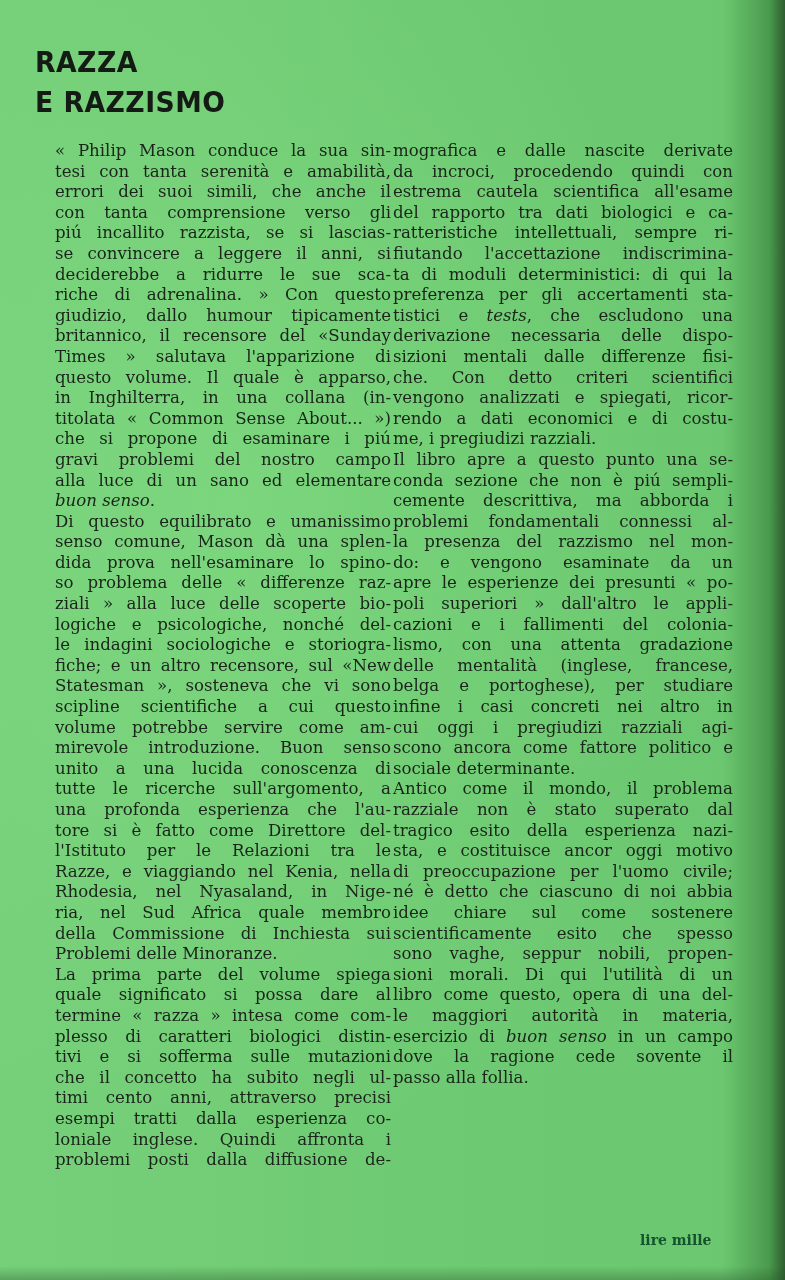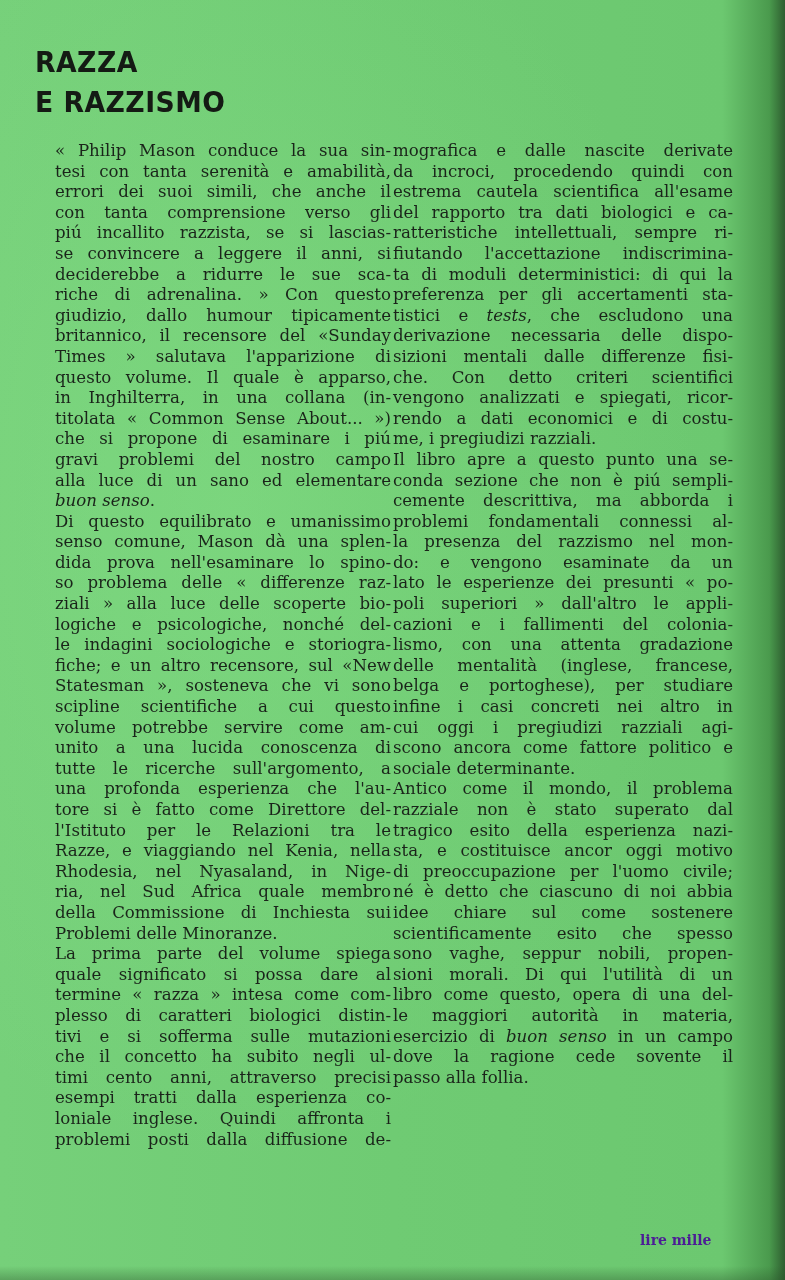--- a/index.html
+++ b/index.html
@@ -37,21 +37,21 @@
   .line {
     display: block; white-space: nowrap;
     text-align: justify; text-align-last: justify;
     height: 20.6px;
   }
   .line.last { text-align-last: left; }
   em { font-style: italic; }
   .price {
     position: absolute; left: 640px; top: 1232px;
     font-family: "DejaVu Serif", "Liberation Serif", serif;
-    font-weight: bold; font-size: 14px; color: #4c1d95;
+    font-weight: bold; font-size: 14px; color: #14532d;
   }
 </style>
 </head>
 <body>
 
 <div class="cover"></div>
 <div class="edge-bottom"></div>
 
 <div class="title">
   <div>RAZZA</div>
@@ -84,20 +84,21 @@
       <span class="line">senso comune, Mason dà una splen-</span>
       <span class="line">dida prova nell'esaminare lo spino-</span>
       <span class="line">so problema delle « differenze raz-</span>
       <span class="line">ziali » alla luce delle scoperte bio-</span>
       <span class="line">logiche e psicologiche, nonché del-</span>
       <span class="line">le indagini sociologiche e storiogra-</span>
       <span class="line">fiche; e un altro recensore, sul «New</span>
       <span class="line">Statesman », sosteneva che vi sono</span>
       <span class="line">scipline scientifiche a cui questo</span>
       <span class="line">volume potrebbe servire come am-</span>
+      <span class="line">mirevole introduzione. Buon senso</span>
       <span class="line">unito a una lucida conoscenza di</span>
       <span class="line">tutte le ricerche sull'argomento, a</span>
       <span class="line">una profonda esperienza che l'au-</span>
       <span class="line">tore si è fatto come Direttore del-</span>
       <span class="line">l'Istituto per le Relazioni tra le</span>
       <span class="line">Razze, e viaggiando nel Kenia, nella</span>
       <span class="line">Rhodesia, nel Nyasaland, in Nige-</span>
       <span class="line">ria, nel Sud Africa quale membro</span>
       <span class="line">della Commissione di Inchiesta sui</span>
       <span class="line last">Problemi delle Minoranze.</span>
@@ -133,21 +134,21 @@
       <span class="line">rendo a dati economici e di costu-</span>
       <span class="line last">me, i pregiudizi razziali.</span>
     </div>
     <div>
       <span class="line">Il libro apre a questo punto una se-</span>
       <span class="line">conda sezione che non è piú sempli-</span>
       <span class="line">cemente descrittiva, ma abborda i</span>
       <span class="line">problemi fondamentali connessi al-</span>
       <span class="line">la presenza del razzismo nel mon-</span>
       <span class="line">do: e vengono esaminate da un</span>
-      <span class="line">lato le esperienze dei presunti « po-</span>
+      <span class="line">apre le esperienze dei presunti « po-</span>
       <span class="line">poli superiori » dall'altro le appli-</span>
       <span class="line">cazioni e i fallimenti del colonia-</span>
       <span class="line">lismo, con una attenta gradazione</span>
       <span class="line">delle mentalità (inglese, francese,</span>
       <span class="line">belga e portoghese), per studiare</span>
       <span class="line">infine i casi concreti nei altro in</span>
       <span class="line">cui oggi i pregiudizi razziali agi-</span>
       <span class="line">scono ancora come fattore politico e</span>
       <span class="line last">sociale determinante.</span>
     </div>

